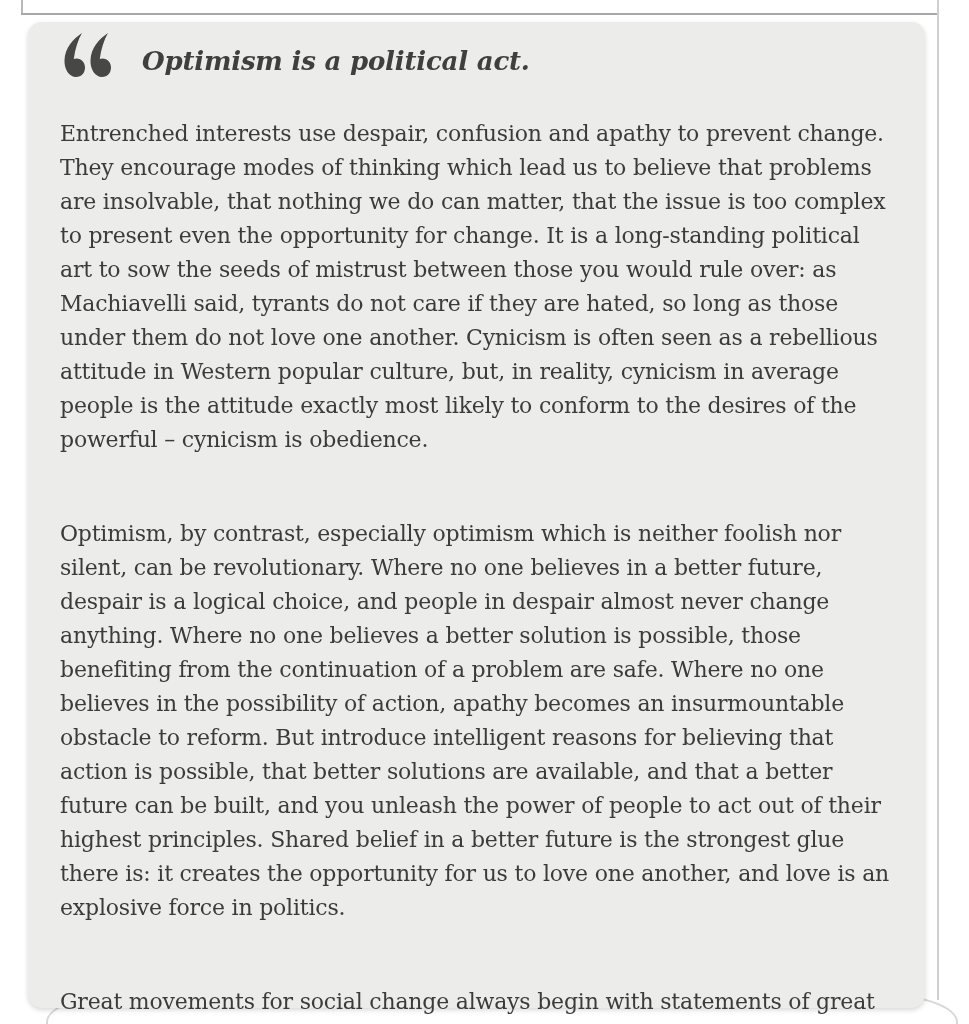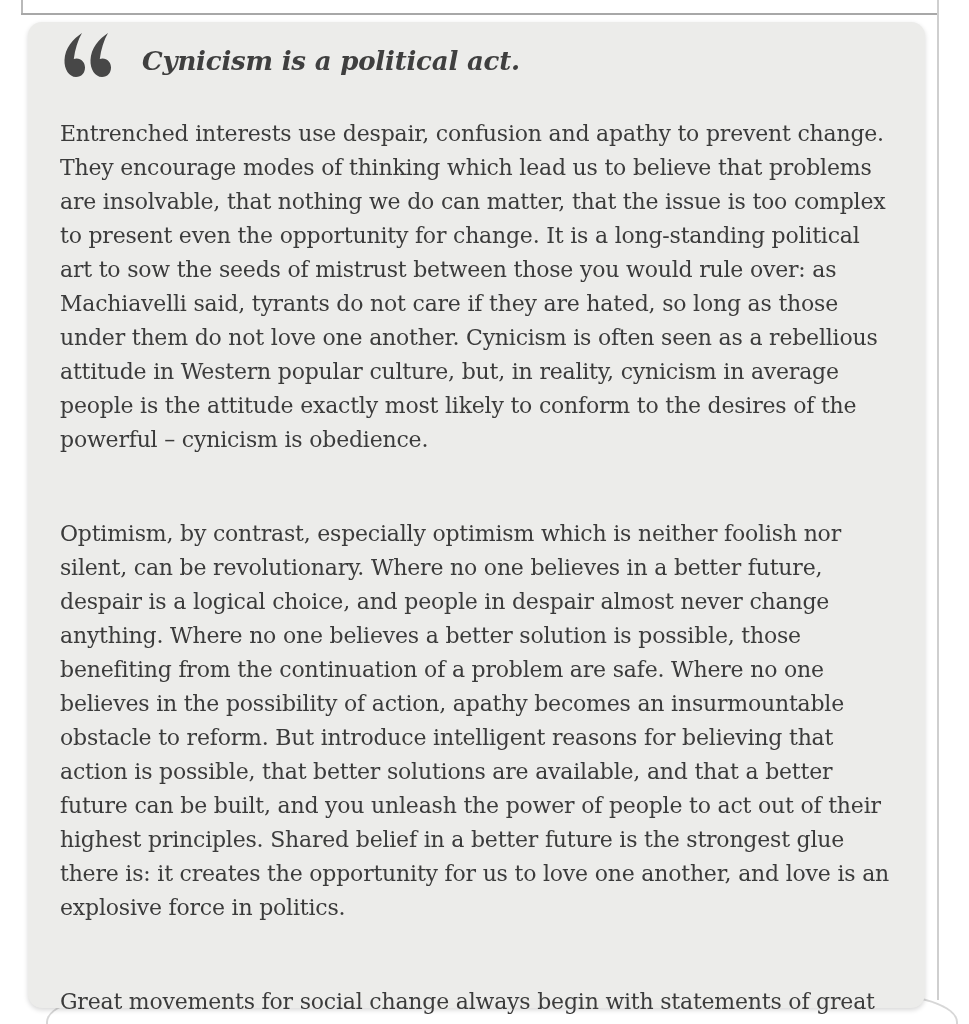--- a/index.html
+++ b/index.html
@@ -88,19 +88,19 @@
 
 <div class="next-card"></div>
 
 <div class="quote-card">
   <span class="quote-mark">
     <svg viewBox="0 0 50 48" xmlns="http://www.w3.org/2000/svg" aria-hidden="true">
       <path d="M18,0 C9,6 1,15 0.5,27 C0,36 5,44 12,44 C17.5,44 21,40 21,34.5 C21,29.5 17.5,25.5 12.5,25.5 C11.5,25.5 10.5,25.7 9.8,26 C11,16 14,7 18,0 Z"></path>
       <path d="M44,0 C35,6 27,15 26.5,27 C26,36 31,44 38,44 C43.5,44 47,40 47,34.5 C47,29.5 43.5,25.5 38.5,25.5 C37.5,25.5 36.5,25.7 35.8,26 C37,16 40,7 44,0 Z"></path>
     </svg>
   </span>
-  <div class="quote-title">Cynicism is a political act.</div>
+  <div class="quote-title">Optimism is a political act.</div>
   <div class="quote-body">
     <p>Entrenched interests use despair, confusion and apathy to prevent change. They encourage modes of thinking which lead us to believe that problems are insolvable, that nothing we do can matter, that the issue is too complex to present even the opportunity for change. It is a long-standing political art to sow the seeds of mistrust between those you would rule over: as Machiavelli said, tyrants do not care if they are hated, so long as those under them do not love one another. Cynicism is often seen as a rebellious attitude in Western popular culture, but, in reality, cynicism in average people is the attitude exactly most likely to conform to the desires of the powerful – cynicism is obedience.</p>
     <p>Optimism, by contrast, especially optimism which is neither foolish nor silent, can be revolutionary. Where no one believes in a better future, despair is a logical choice, and people in despair almost never change anything. Where no one believes a better solution is possible, those benefiting from the continuation of a problem are safe. Where no one believes in the possibility of action, apathy becomes an insurmountable obstacle to reform. But introduce intelligent reasons for believing that action is possible, that better solutions are available, and that a better future can be built, and you unleash the power of people to act out of their highest principles. Shared belief in a better future is the strongest glue there is: it creates the opportunity for us to love one another, and love is an explosive force in politics.</p>
     <p>Great movements for social change always begin with statements of great optimism.</p>
   </div>
 </div>
 
 </body></html>

